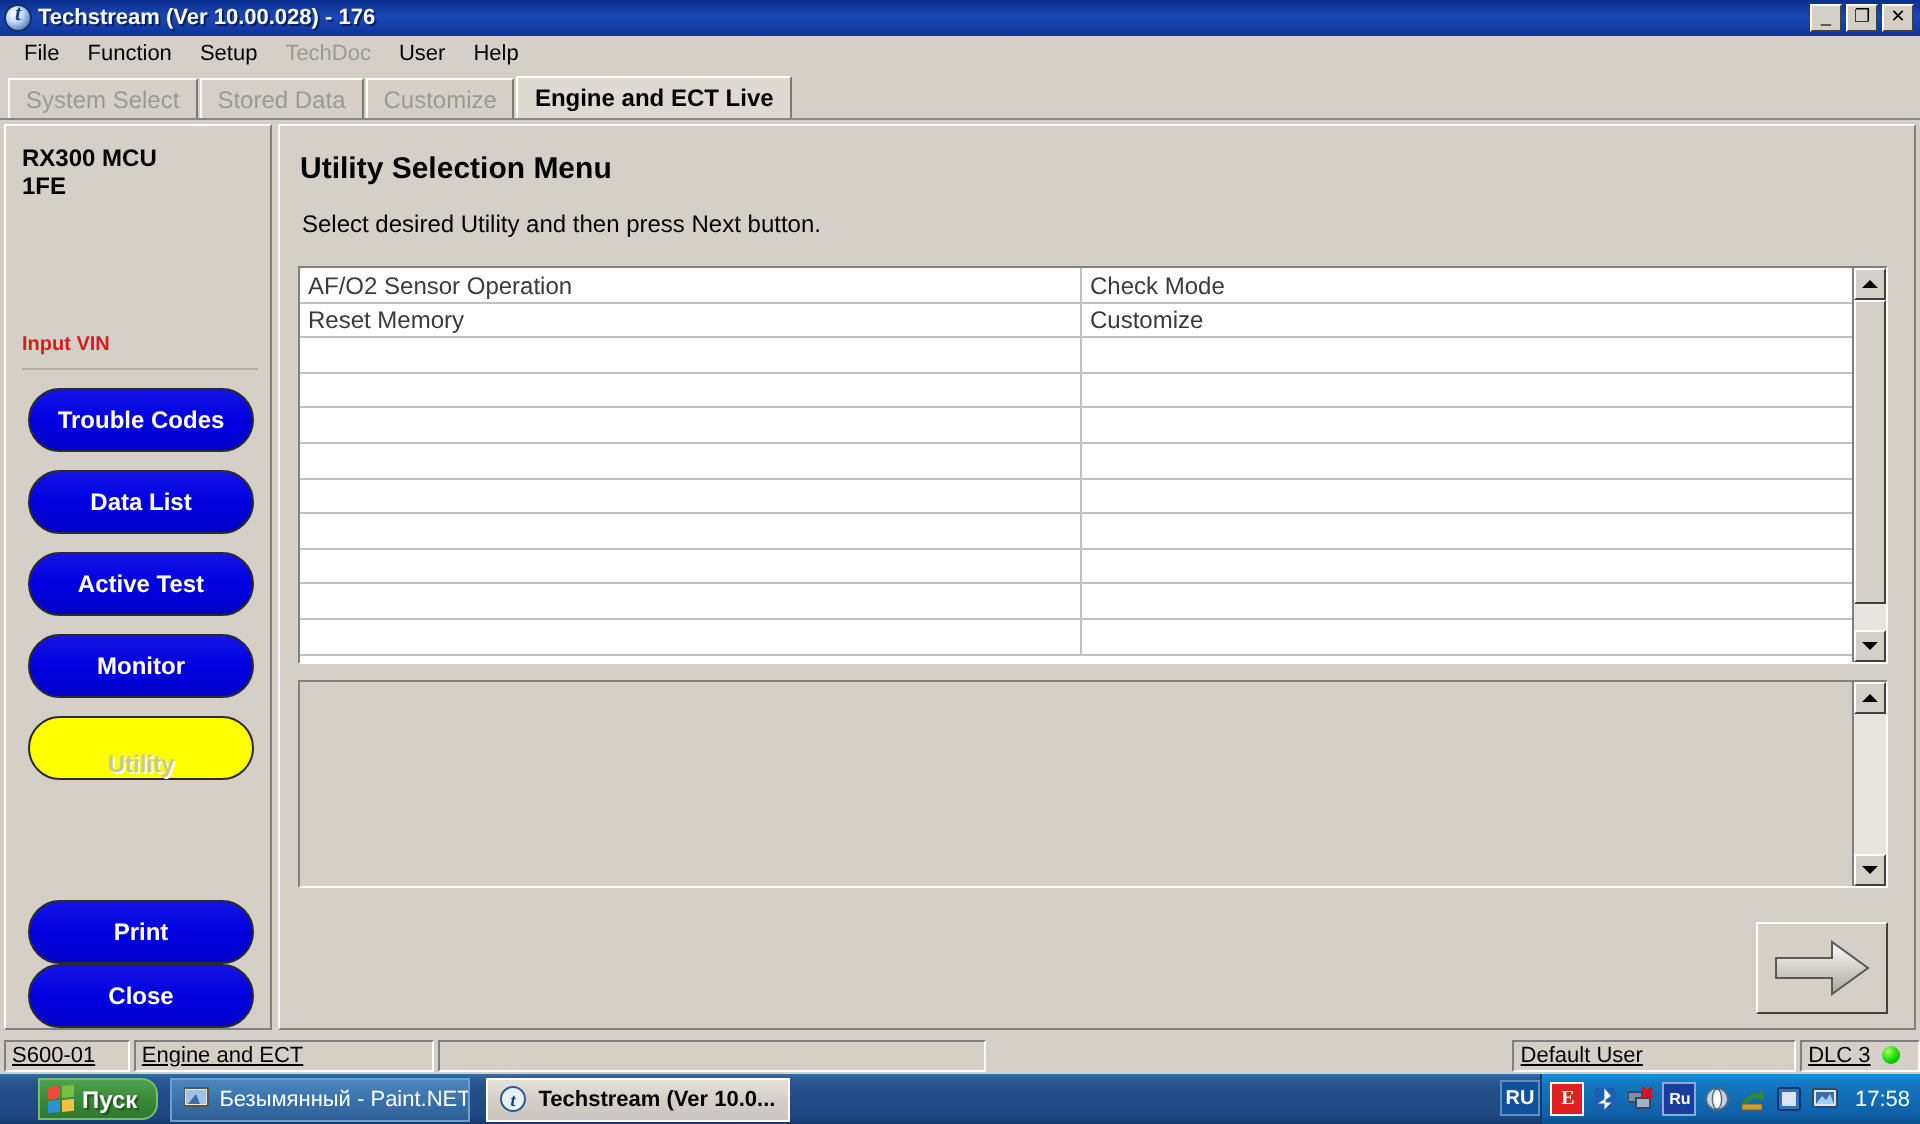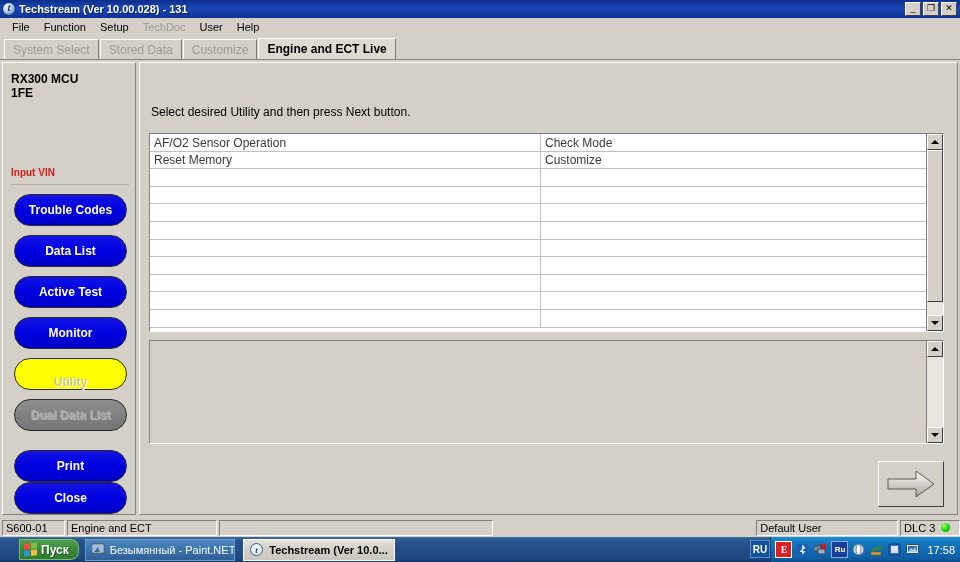--- a/index.html
+++ b/index.html
@@ -246,21 +246,21 @@
     border-right-color: #404040; border-bottom-color: #404040;
     box-sizing: border-box;
     display: flex; align-items: center; justify-content: center;
   }
 
   
   .statusbar {
     position: absolute; left: 0; top: 518px; width: 960px; height: 19px;
     background: #d4d0c8;
     box-sizing: border-box;
-    display: flex; align-items: center;
+    display: flex; align-items: center; text-decoration: underline;
   }
   .sfield {
     height: 16px; box-sizing: border-box;
     border: 1px solid #808080;
     border-right-color: #ffffff; border-bottom-color: #ffffff;
     font-size: 11px; color: #000;
     padding: 0 3px;
     display: flex; align-items: center;
     background: #d4d0c8;
     white-space: nowrap;
@@ -330,21 +330,21 @@
   }
   .tico { width: 15px; height: 15px; display: flex; align-items: center; justify-content: center; font-size: 10px; }
 </style>
 </head>
 <body>
 
 <div id="app">
 
   <div class="titlebar">
     <div class="tb-icon"></div>
-    <div class="tb-title">Techstream (Ver 10.00.028) - 131</div>
+    <div class="tb-title">Techstream (Ver 10.00.028) - 176</div>
     <div class="tb-buttons">
       <div class="tb-btn"><span>_</span></div>
       <div class="tb-btn"><span>❐</span></div>
       <div class="tb-btn"><span>✕</span></div>
     </div>
   </div>
 
   <div class="menubar">
     <div class="menu-item">File</div>
     <div class="menu-item">Function</div>
@@ -377,32 +377,30 @@
       </div>
       <div class="sbtn blue" style="top:254px">
         <span>Monitor</span>
       </div>
       <div class="sbtn blue" style="top:213px">
         <span>Active Test</span>
       </div>
       <div class="sbtn yellow" style="top:295px">
         <span>Utility</span>
       </div>
-      <div class="sbtn grey" style="top:336px">
-        <span>Dual Data List</span>
-      </div>
       <div class="sbtn blue" style="top:387px">
         <span>Print</span>
       </div>
       <div class="sbtn blue" style="top:419px">
         <span>Close</span>
       </div>
     </div>
 
     <div class="rightpanel">
+      <div class="page-title">Utility Selection Menu</div>
       <div class="page-sub">Select desired Utility and then press Next button.</div>
 
       <div class="tablewrap">
         <div class="tablebody" id="utility-rows">
             <div class="trow">
               <div class="tcell c1">AF/O2 Sensor Operation</div>
               <div class="tcell c2">Check Mode</div>
             </div>
             <div class="trow">
               <div class="tcell c1">Reset Memory</div>

